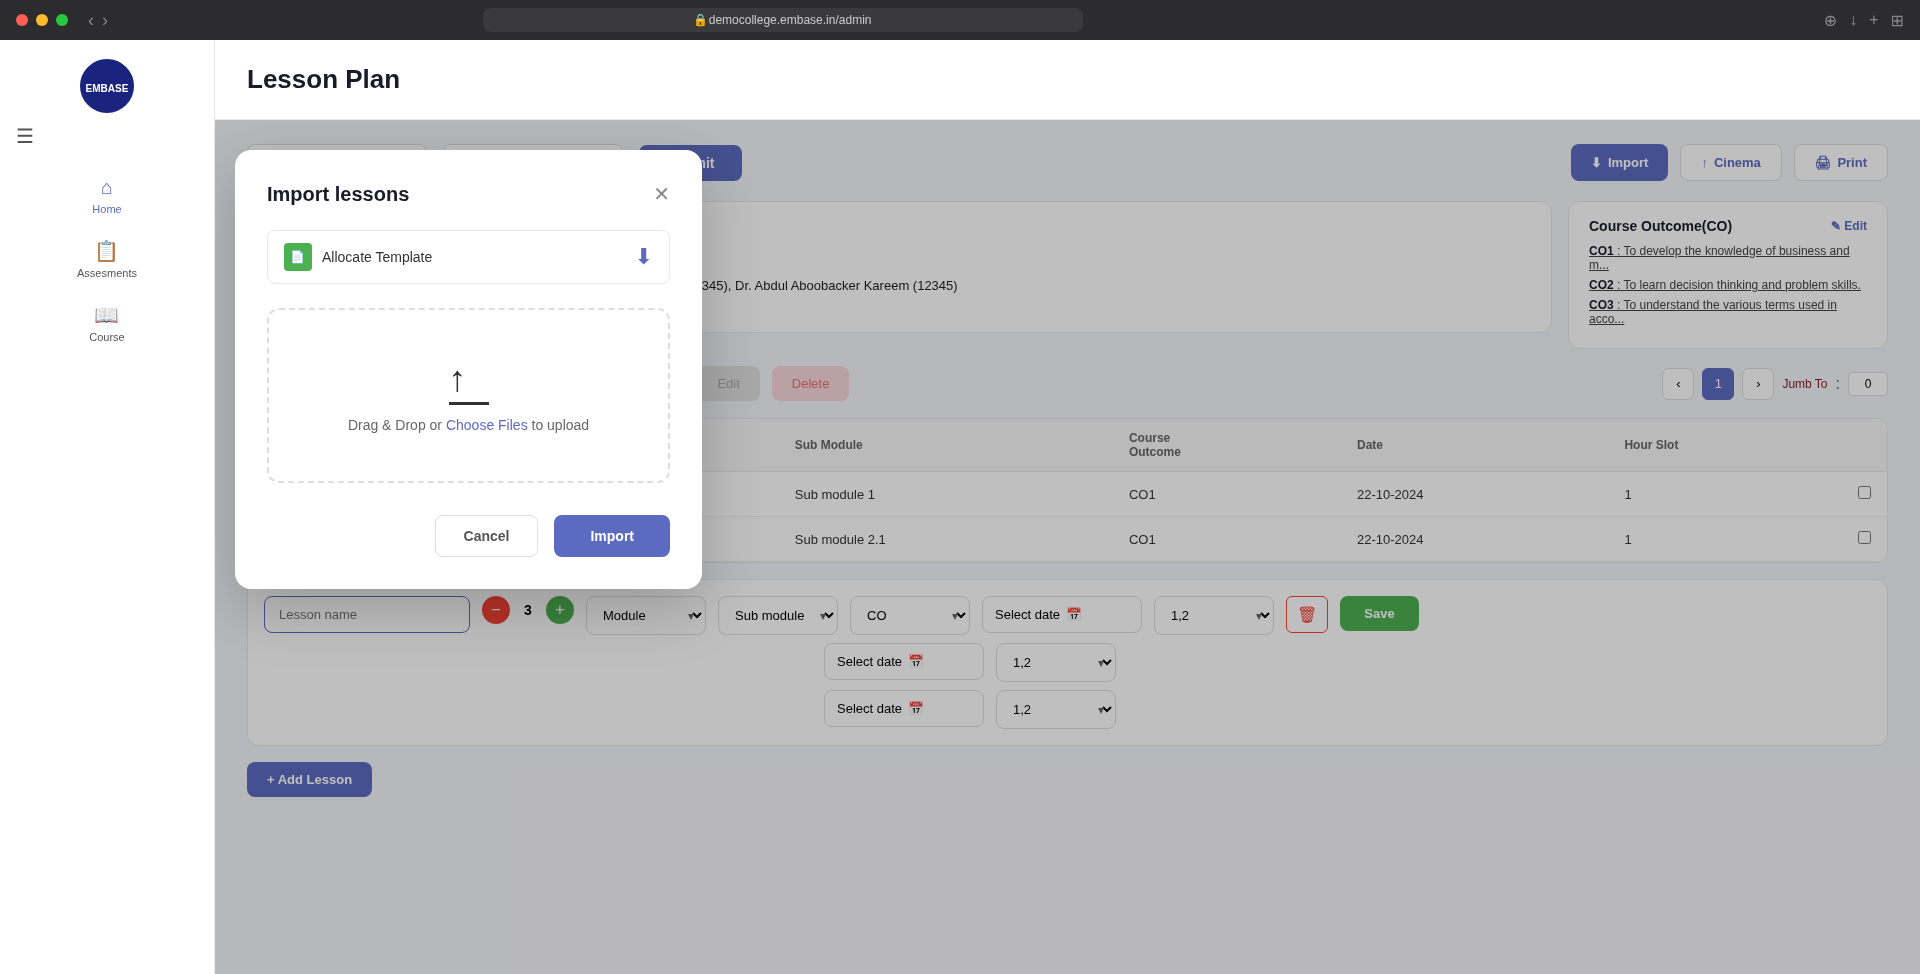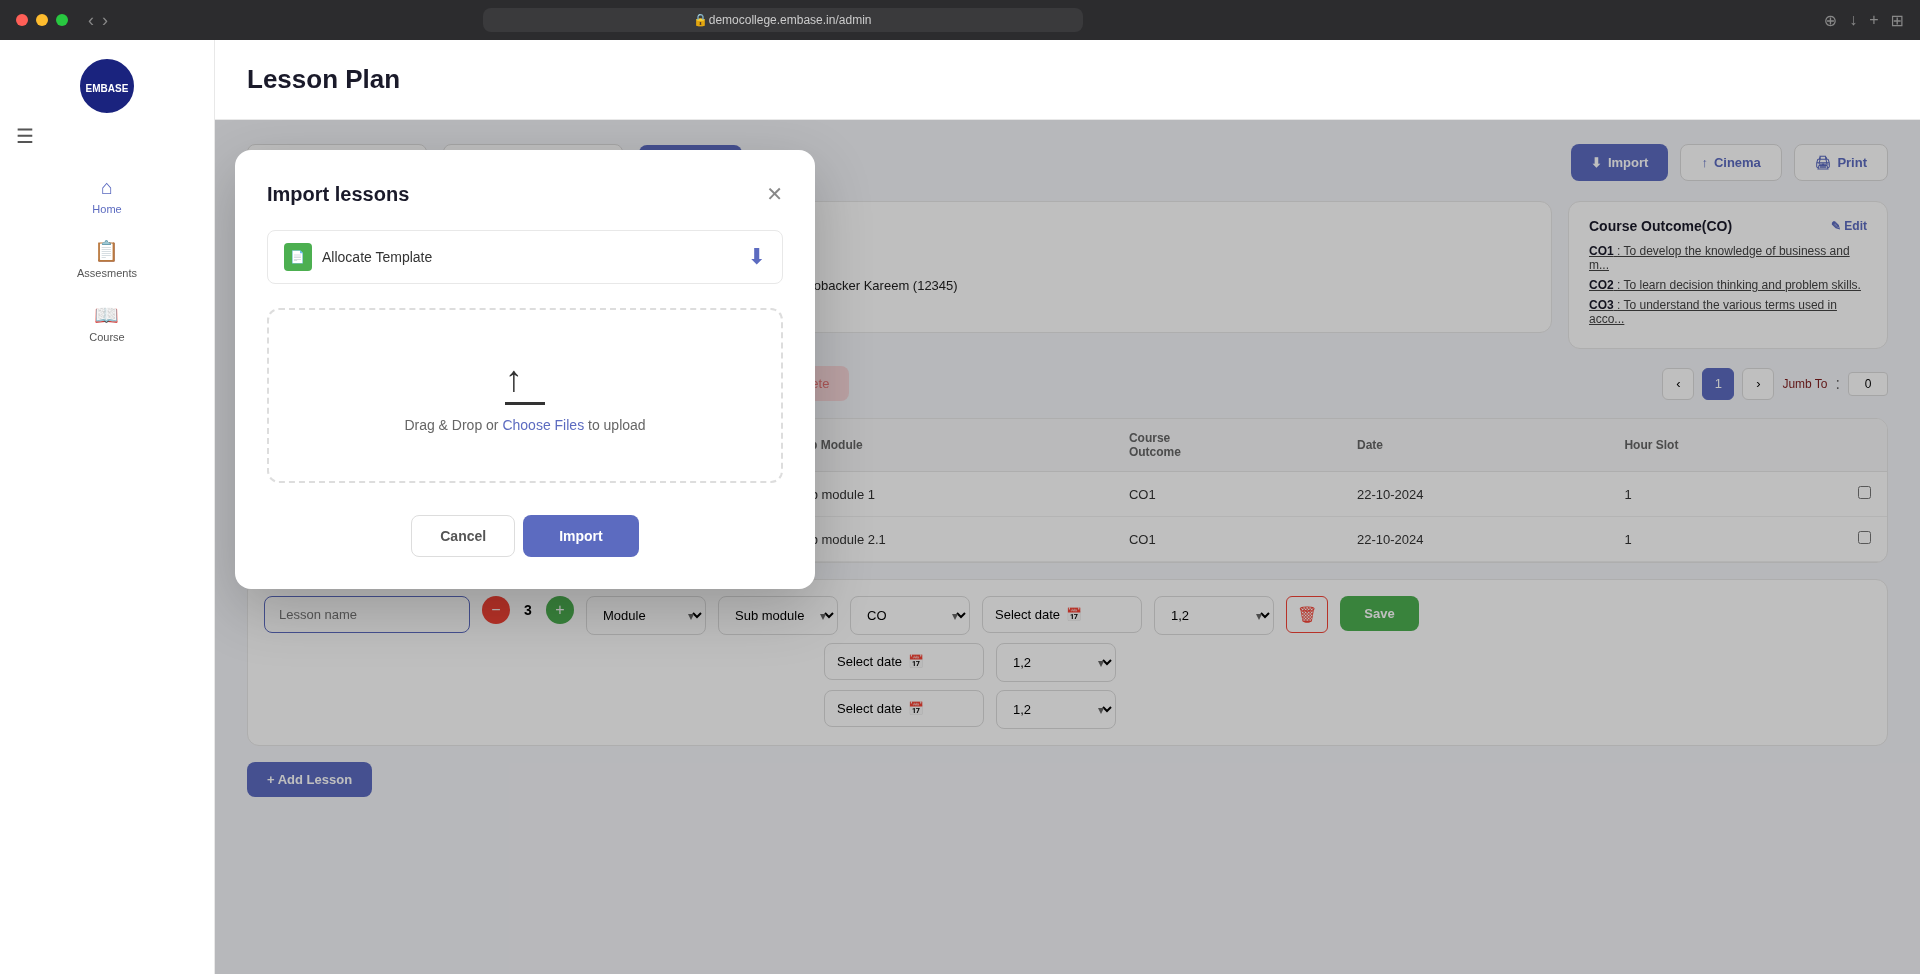--- a/index.html
+++ b/index.html
@@ -91,33 +91,33 @@
     .date-pick { border: 1px solid #ddd; border-radius: 8px; padding: 10px 12px; font-size: 13px; background: #fff; display: flex; align-items: center; gap: 6px; cursor: pointer; min-width: 160px; }
     .trash-btn { background: #fff; border: 1px solid #f44336; border-radius: 6px; padding: 8px 10px; cursor: pointer; color: #f44336; font-size: 16px; }
     .save-btn { background: #4caf50; color: #fff; border: none; padding: 10px 24px; border-radius: 8px; font-size: 13px; font-weight: 600; cursor: pointer; }
 
     
     .bottom-nav { display: flex; gap: 16px; margin-top: 8px; }
     .btn-add-lesson-bottom { background: #5c6bc0; color: #fff; border: none; padding: 10px 20px; border-radius: 8px; font-size: 13px; font-weight: 600; cursor: pointer; display: flex; align-items: center; gap: 4px; }
 
     
     .modal-overlay { position: absolute; top: 0; left: 0; right: 0; bottom: 0; background: rgba(0,0,0,0.25); z-index: 100; display: flex; align-items: center; justify-content: flex-start; padding-left: 0; }
-    .modal-box { background: #fff; border-radius: 16px; width: 580px; padding: 32px; position: absolute; left: 20px; top: 30px; box-shadow: 0 20px 60px rgba(0,0,0,0.2); }
+    .modal-box { background: #fff; border-radius: 16px; width: 467px; padding: 32px; position: absolute; left: 20px; top: 30px; box-shadow: 0 20px 60px rgba(0,0,0,0.2); }
     .modal-header { display: flex; justify-content: space-between; align-items: center; margin-bottom: 24px; }
     .modal-title { font-size: 20px; font-weight: 700; color: #1a1a2a; }
     .modal-close { background: none; border: none; font-size: 20px; cursor: pointer; color: #888; }
     .download-row { display: flex; align-items: center; justify-content: space-between; margin-bottom: 24px; padding: 12px 16px; border: 1px solid #e8e8e8; border-radius: 8px; }
     .download-label { display: flex; align-items: center; gap: 10px; font-size: 14px; color: #333; font-weight: 500; }
     .file-icon { width: 28px; height: 28px; background: #4caf50; border-radius: 4px; display: flex; align-items: center; justify-content: center; color: #fff; font-size: 12px; font-weight: 700; }
     .download-icon { color: #5c6bc0; font-size: 22px; cursor: pointer; }
     .upload-zone { border: 2px dashed #ddd; border-radius: 12px; padding: 48px 32px; display: flex; flex-direction: column; align-items: center; gap: 12px; margin-bottom: 32px; }
     .upload-arrow { font-size: 36px; color: #333; }
     .upload-text { font-size: 14px; color: #666; }
     .upload-link { color: #5c6bc0; cursor: pointer; text-decoration: none; font-weight: 500; }
-    .modal-actions { display: flex; gap: 8px; justify-content: center; }
+    .modal-actions { display: flex; gap: 16px; justify-content: flex-end; }
     .btn-cancel { background: #fff; border: 1px solid #ddd; color: #555; padding: 12px 28px; border-radius: 8px; font-size: 14px; font-weight: 600; cursor: pointer; }
     .btn-import { background: #5c6bc0; color: #fff; border: none; padding: 12px 36px; border-radius: 8px; font-size: 14px; font-weight: 600; cursor: pointer; }
 
     
     .info-co-wrapper { display: grid; grid-template-columns: 1fr 320px; gap: 16px; margin-bottom: 16px; }
 
     .select-wrapper { position: relative; display: inline-block; }
     .select-wrapper::after { content: '▾'; position: absolute; right: 12px; top: 50%; transform: translateY(-50%); pointer-events: none; color: #666; font-size: 12px; }
   </style>
 </head>

